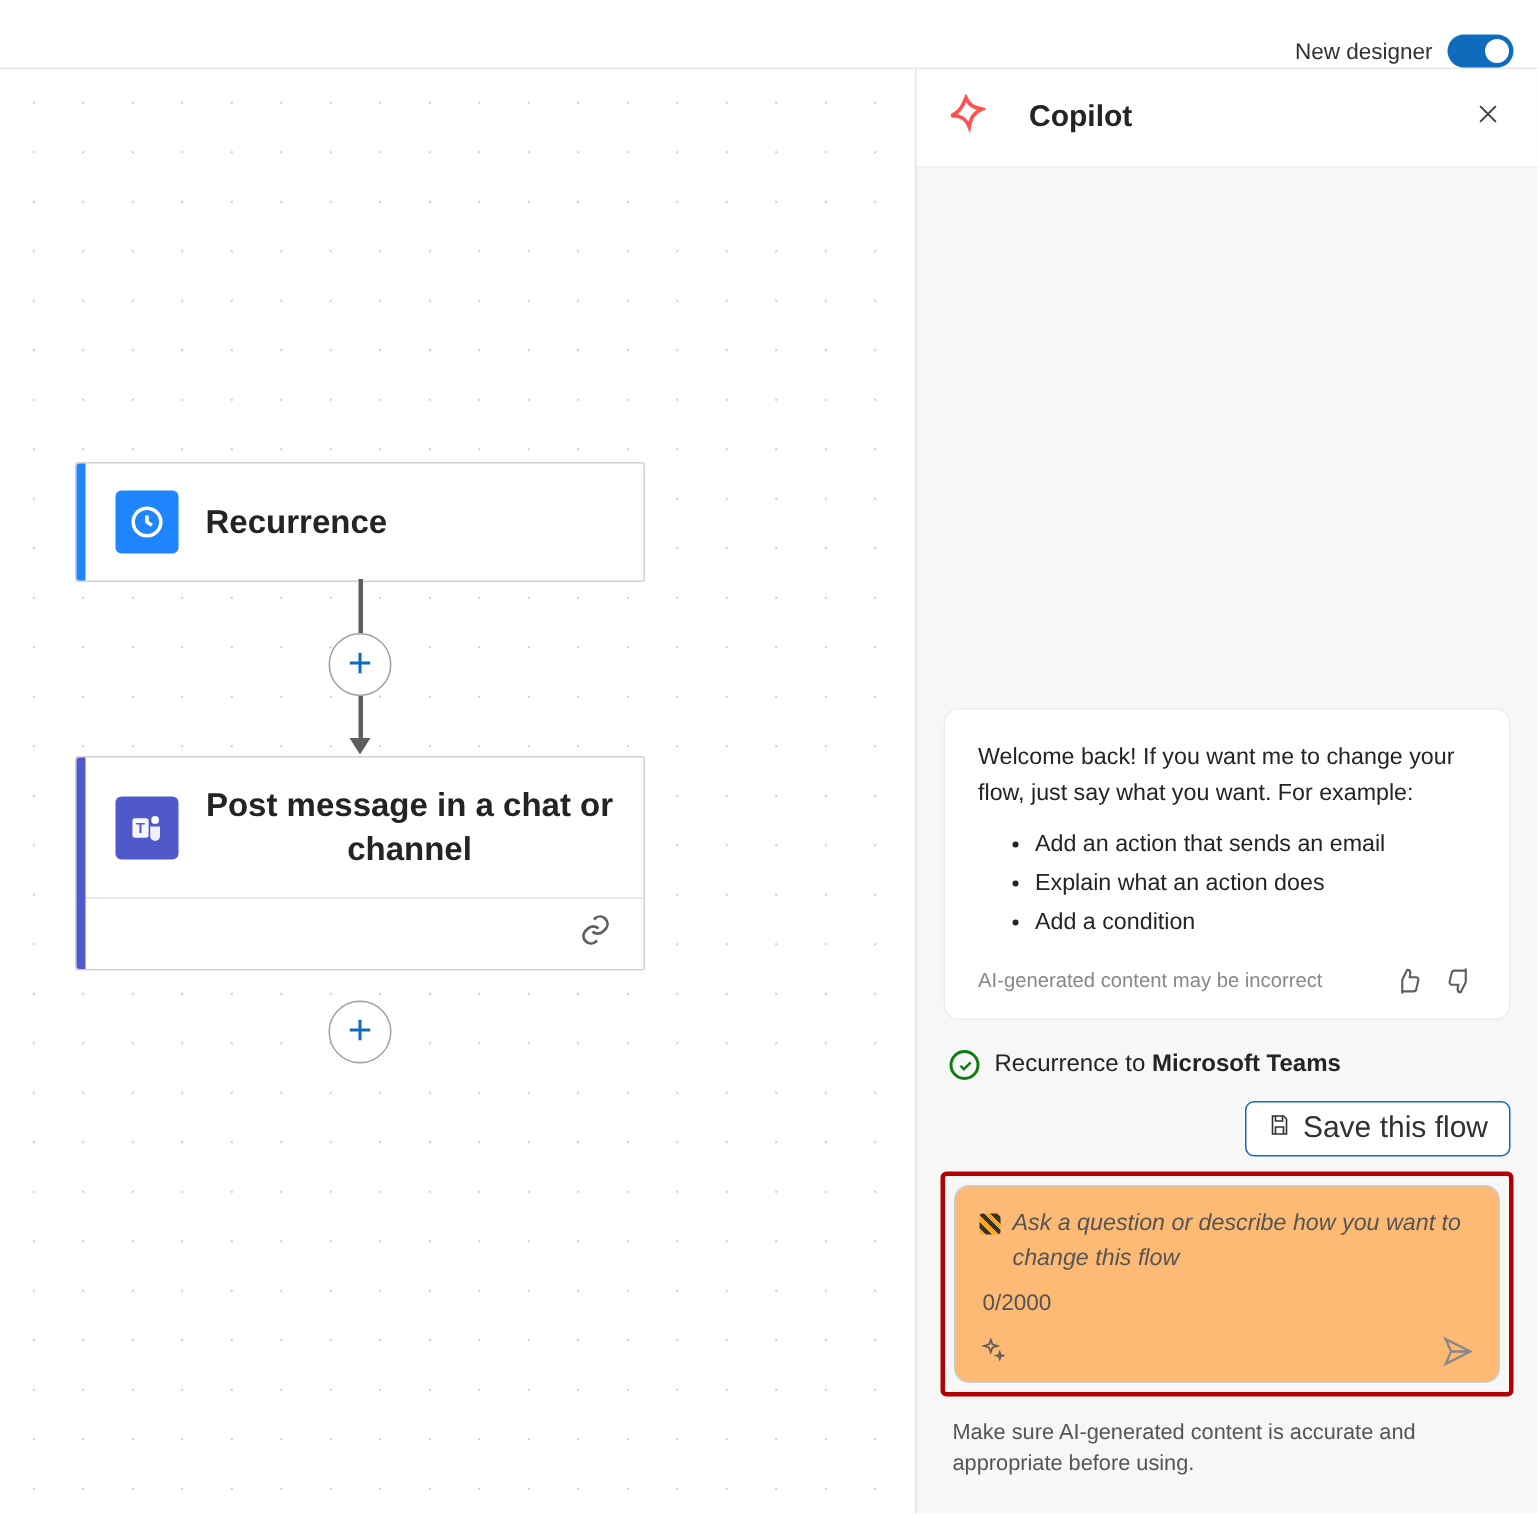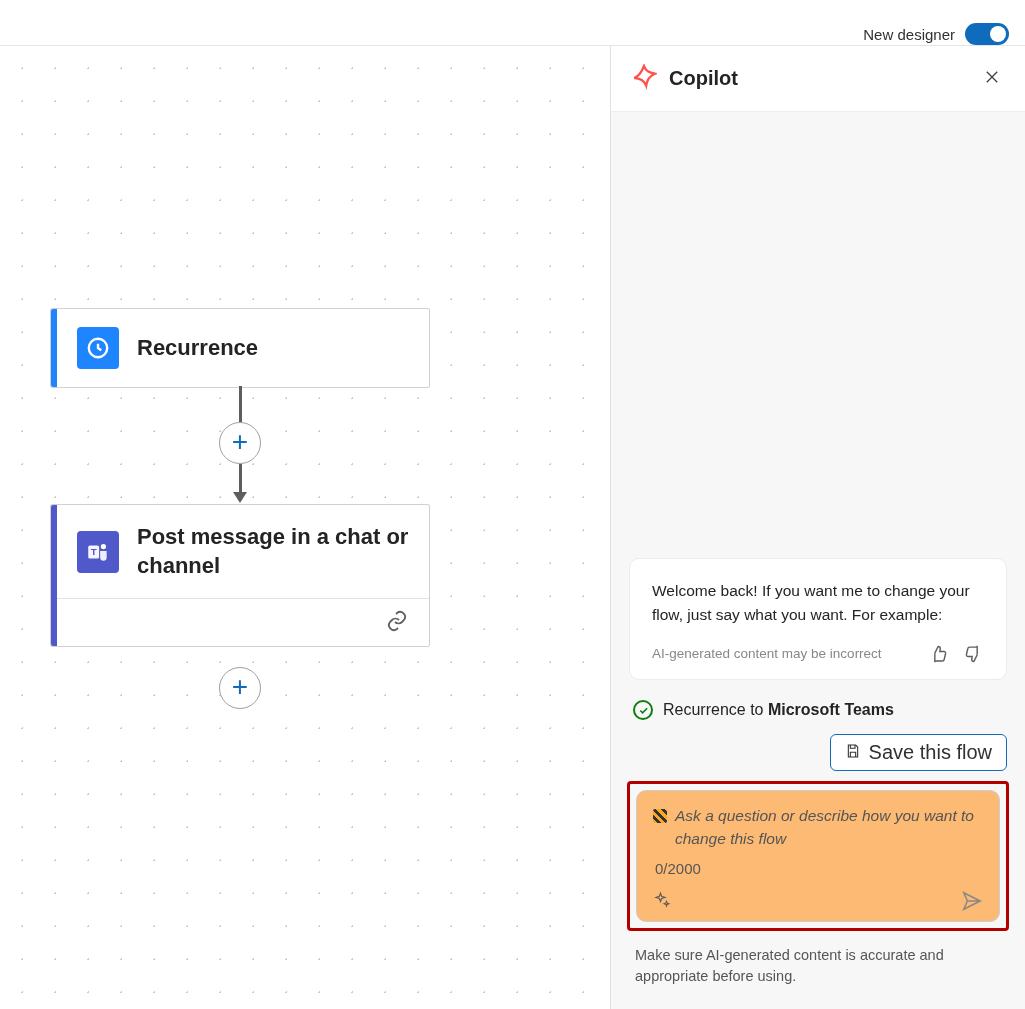--- a/index.html
+++ b/index.html
@@ -78,20 +78,21 @@
     position:absolute;
     left:0; top:0; bottom:0;
     width:6px;
     border-radius:2px 0 0 2px;
   }
   .node-body {
     display:flex;
     align-items:center;
     gap:18px;
     padding:18px 20px 18px 26px;
+    text-align:center;
   }
   .node-icon {
     width:42px; height:42px;
     border-radius:4px;
     display:flex;
     align-items:center;
     justify-content:center;
     flex-shrink:0;
   }
   .node-title {
@@ -158,21 +159,21 @@
     display:flex;
     flex-direction:column;
   }
   .cp-header {
     height:66px;
     background:#fff;
     border-bottom:1px solid #eee;
     display:flex;
     align-items:center;
     padding:0 20px;
-    gap:12px;
+    gap:29px;
   }
   .cp-logo {
     width:26px;height:26px;
   }
   .cp-title {
     font-size:20px;
     font-weight:700;
     color:#242424;
     flex:1;
   }
@@ -399,20 +400,25 @@
           <path d="M5 5 L19 19 M19 5 L5 19"></path>
         </svg>
       </span>
     </div>
 
     <div class="cp-body">
       <div class="cp-spacer"></div>
 
       <div class="cp-msg">
         <div>Welcome back! If you want me to change your flow, just say what you want. For example:</div>
+        <ul>
+          <li>Add an action that sends an email</li>
+          <li>Explain what an action does</li>
+          <li>Add a condition</li>
+        </ul>
         <div class="disclaimer-row">
           <div class="disclaimer">AI-generated content may be incorrect</div>
           <span class="feedback-btn">
             <svg width="20" height="20" viewBox="0 0 24 24" fill="none" stroke="#605e5c" stroke-width="1.7">
               <path d="M7 22V11M7 11l4-8c1.5 0 2.5 1 2.5 2.5L13 9h5c1.3 0 2.2 1.2 1.9 2.4l-1.7 7.2c-.2 1-1.1 1.7-2.1 1.7H7"></path>
             </svg>
           </span>
           <span class="feedback-btn">
             <svg width="20" height="20" viewBox="0 0 24 24" fill="none" stroke="#605e5c" stroke-width="1.7">
               <path d="M17 2v11M17 13l-4 8c-1.5 0-2.5-1-2.5-2.5L11 15H6c-1.3 0-2.2-1.2-1.9-2.4l1.7-7.2C6 4.4 6.9 3.7 7.9 3.7H17"></path>

